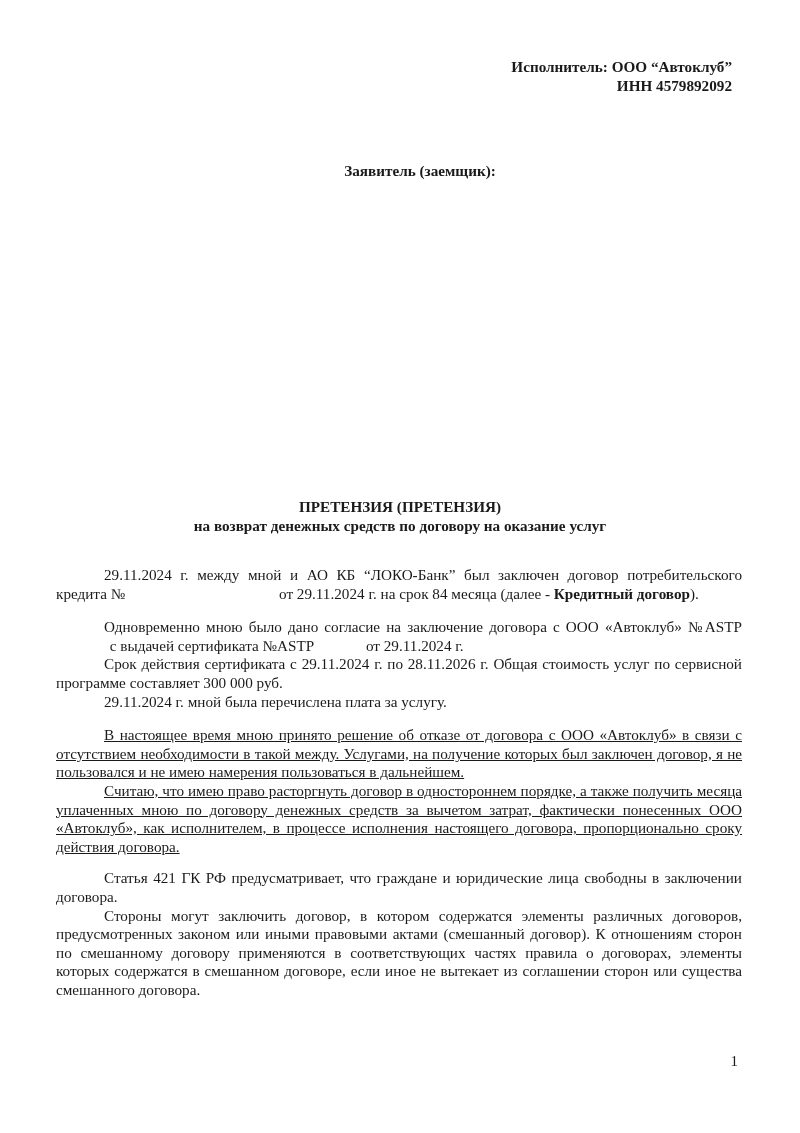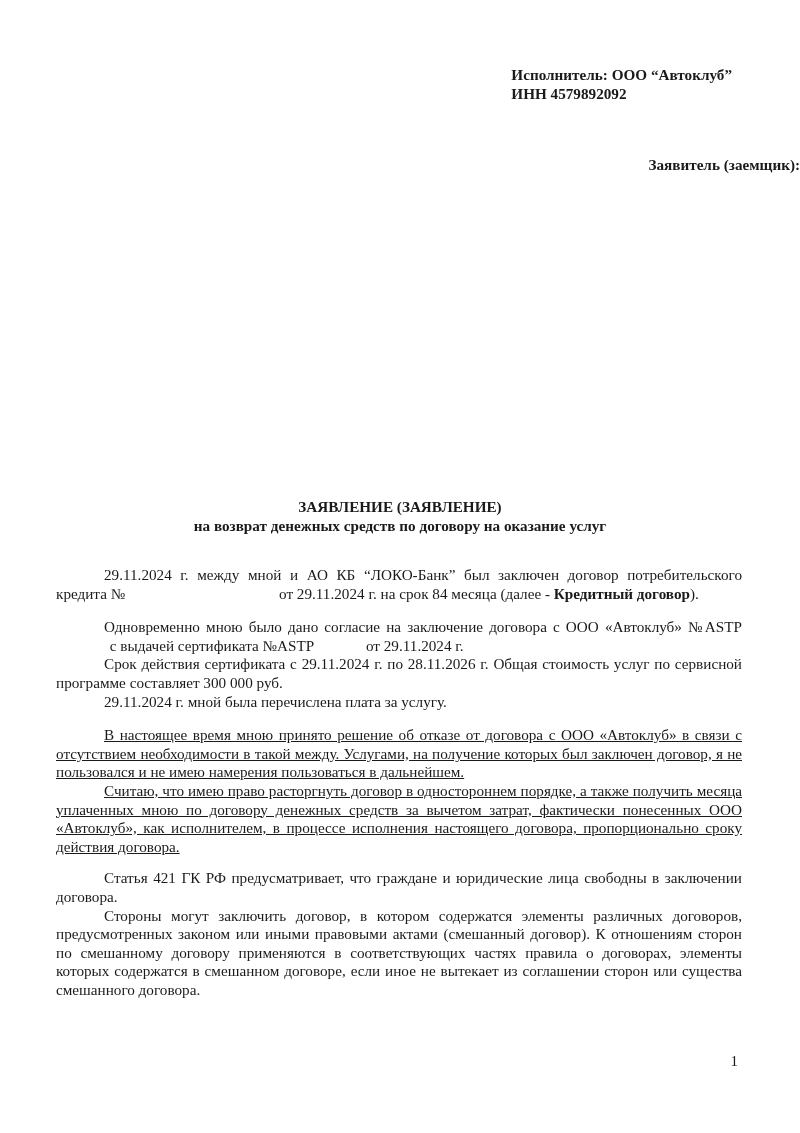--- a/index.html
+++ b/index.html
@@ -3,26 +3,26 @@
 <meta charset="utf-8">
 <style>
   html, body { margin: 0; padding: 0; background: #ffffff; }
   body {
     width: 800px; height: 1133px; position: relative; overflow: hidden;
     font-family: "Liberation Serif", "DejaVu Serif", serif;
     color: #1a1a1a; font-size: 15.2px;
   }
   .page { position: absolute; left: 0; top: 0; width: 800px; height: 1133px; }
   .header {
-    position: absolute; right: 68px; top: 66px; 
+    position: absolute; right: 68px; top: 58px; text-align: right;
     line-height: 18.5px;
   }
   .header .b { font-weight: bold; }
   .applicant {
-    position: absolute; left: 0; right: 0; top: 156px; text-align: right;
+    position: absolute; left: 0; right: 0; top: 162px; text-align: center;
     font-weight: bold; line-height: 18px;
     padding-left: 40px;
   }
   .title-block {
     position: absolute; left: 0; right: 0; top: 497px; text-align: center;
     font-weight: bold; line-height: 19px;
   }
   .body {
     position: absolute; left: 56px; width: 686px; top: 566px;
     line-height: 18.6px; text-align: justify;
@@ -43,21 +43,21 @@
 <div class="page">
 
   <div class="header">
     <div class="b">Исполнитель: ООО “Автоклуб”</div>
     <div class="b">ИНН 4579892092</div>
   </div>
 
   <div class="applicant">Заявитель (заемщик):</div>
 
   <div class="title-block">
-    <div>ЗАЯВЛЕНИЕ (ЗАЯВЛЕНИЕ)</div>
+    <div>ПРЕТЕНЗИЯ (ПРЕТЕНЗИЯ)</div>
     <div>на возврат денежных средств по договору на оказание услуг</div>
   </div>
 
   <div class="body">
     <p class="p">
       <span>29.11.2024 г. между мной и АО КБ “ЛОКО-Банк” был заключен договор потребительского кредита №</span><span class="blank" style="width:150px"></span>
       <span>от 29.11.2024 г. на срок 84 месяца (далее - </span><span class="bold">Кредитный договор</span><span>).</span>
     </p>
 
     <div class="gap"></div>

